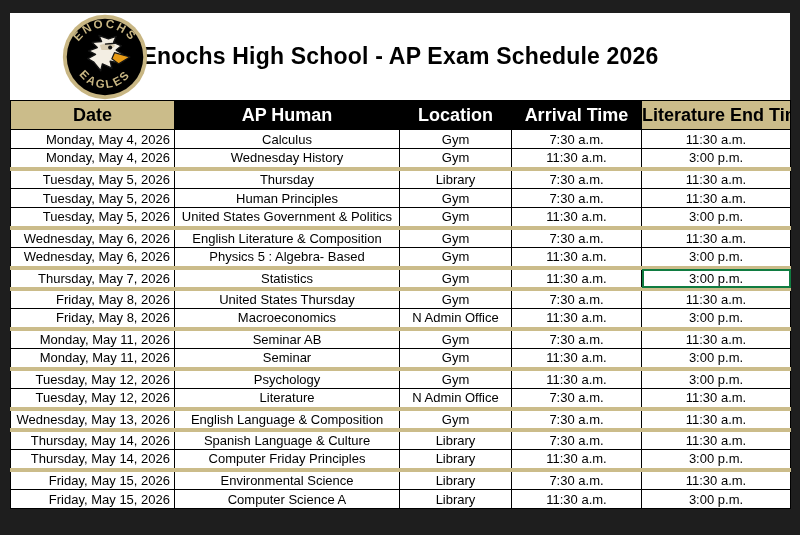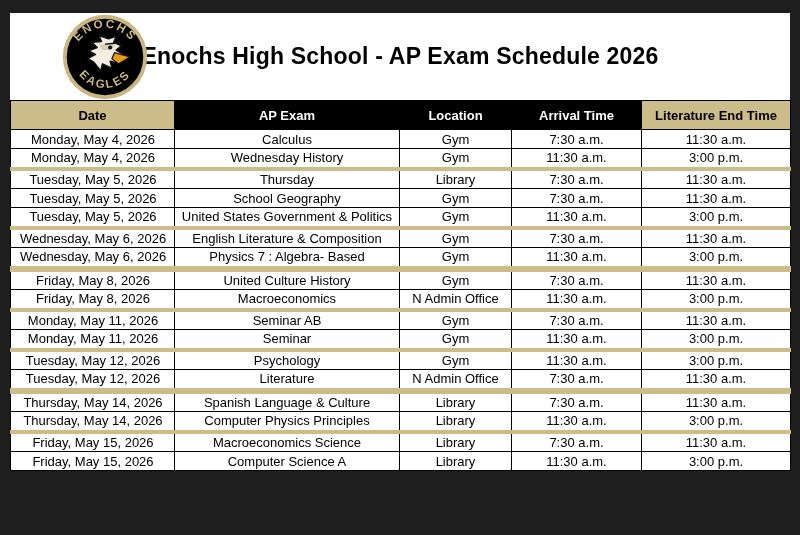--- a/index.html
+++ b/index.html
@@ -50,36 +50,36 @@
   th,td{
     border:1px solid var(--ink);
     font-size:13px;
     color:var(--ink);
     text-align:center;
     white-space:nowrap;
     overflow:hidden;
   }
   thead th{
     height:29px;
-    font-size:13px;
+    font-size:18px;
     font-weight:bold;
     background:var(--ink);
     color:var(--paper);
     margin-top:8px;
   }
   thead th.tan{
     background:var(--tan);
     color:var(--ink);
   }
   tbody td{
     height:19px;
     padding:0 4px;
     background:var(--paper);
   }
-  tbody td.left{text-align:center;padding-left:5px;}
+  tbody td.left{text-align:right;padding-left:5px;}
   tr.sep td{
     height:1px;
     padding:0;
     border-top:2px solid var(--tan);
     border-bottom:2px solid var(--tan);
     border-left:1px solid var(--ink);
     border-right:1px solid var(--ink);
     background:var(--paper);
   }
   td.selected{
@@ -124,21 +124,21 @@
       <colgroup>
         <col style="width:164px">
         <col style="width:225px">
         <col style="width:112px">
         <col style="width:130px">
         <col style="width:149px">
       </colgroup>
       <thead>
         <tr>
           <th class="tan">Date</th>
-          <th>AP Exam</th>
+          <th>AP Human</th>
           <th>Location</th>
           <th>Arrival Time</th>
           <th class="tan">Literature End Time</th>
         </tr>
       </thead>
       <tbody>
           <tr>
             <td class="left">Monday, May 4, 2026</td>
             <td>Calculus</td>
             <td>Gym</td>
@@ -161,21 +161,21 @@
           </tr>
           <tr>
             <td class="left">Tuesday, May 5, 2026</td>
             <td>Thursday</td>
             <td>Library</td>
             <td>7:30 a.m.</td>
             <td>11:30 a.m.</td>
           </tr>
           <tr>
             <td class="left">Tuesday, May 5, 2026</td>
-            <td>School Geography</td>
+            <td>Human Principles</td>
             <td>Gym</td>
             <td>7:30 a.m.</td>
             <td>11:30 a.m.</td>
           </tr>
           <tr>
             <td class="left">Tuesday, May 5, 2026</td>
             <td>United States Government &amp; Politics</td>
             <td>Gym</td>
             <td>11:30 a.m.</td>
             <td>3:00 p.m.</td>
@@ -189,42 +189,49 @@
           </tr>
           <tr>
             <td class="left">Wednesday, May 6, 2026</td>
             <td>English Literature &amp; Composition</td>
             <td>Gym</td>
             <td>7:30 a.m.</td>
             <td>11:30 a.m.</td>
           </tr>
           <tr>
             <td class="left">Wednesday, May 6, 2026</td>
-            <td>Physics 7 : Algebra- Based</td>
-            <td>Gym</td>
-            <td>11:30 a.m.</td>
-            <td>3:00 p.m.</td>
-          </tr>
-          <tr class="sep">
-            <td></td>
-            <td></td>
-            <td></td>
-            <td></td>
-            <td></td>
+            <td>Physics 5 : Algebra- Based</td>
+            <td>Gym</td>
+            <td>11:30 a.m.</td>
+            <td>3:00 p.m.</td>
+          </tr>
+          <tr class="sep">
+            <td></td>
+            <td></td>
+            <td></td>
+            <td></td>
+            <td></td>
+          </tr>
+          <tr>
+            <td class="left">Thursday, May 7, 2026</td>
+            <td>Statistics</td>
+            <td>Gym</td>
+            <td>11:30 a.m.</td>
+            <td class="selected">3:00 p.m.</td>
           </tr>
           <tr class="sep">
             <td></td>
             <td></td>
             <td></td>
             <td></td>
             <td></td>
           </tr>
           <tr>
             <td class="left">Friday, May 8, 2026</td>
-            <td>United Culture History</td>
+            <td>United States Thursday</td>
             <td>Gym</td>
             <td>7:30 a.m.</td>
             <td>11:30 a.m.</td>
           </tr>
           <tr>
             <td class="left">Friday, May 8, 2026</td>
             <td>Macroeconomics</td>
             <td>N Admin Office</td>
             <td>11:30 a.m.</td>
             <td>3:00 p.m.</td>
@@ -271,51 +278,58 @@
             <td>7:30 a.m.</td>
             <td>11:30 a.m.</td>
           </tr>
           <tr class="sep">
             <td></td>
             <td></td>
             <td></td>
             <td></td>
             <td></td>
           </tr>
+          <tr>
+            <td class="left">Wednesday, May 13, 2026</td>
+            <td>English Language &amp; Composition</td>
+            <td>Gym</td>
+            <td>7:30 a.m.</td>
+            <td>11:30 a.m.</td>
+          </tr>
           <tr class="sep">
             <td></td>
             <td></td>
             <td></td>
             <td></td>
             <td></td>
           </tr>
           <tr>
             <td class="left">Thursday, May 14, 2026</td>
             <td>Spanish Language &amp; Culture</td>
             <td>Library</td>
             <td>7:30 a.m.</td>
             <td>11:30 a.m.</td>
           </tr>
           <tr>
             <td class="left">Thursday, May 14, 2026</td>
-            <td>Computer Physics Principles</td>
+            <td>Computer Friday Principles</td>
             <td>Library</td>
             <td>11:30 a.m.</td>
             <td>3:00 p.m.</td>
           </tr>
           <tr class="sep">
             <td></td>
             <td></td>
             <td></td>
             <td></td>
             <td></td>
           </tr>
           <tr>
             <td class="left">Friday, May 15, 2026</td>
-            <td>Macroeconomics Science</td>
+            <td>Environmental Science</td>
             <td>Library</td>
             <td>7:30 a.m.</td>
             <td>11:30 a.m.</td>
           </tr>
           <tr>
             <td class="left">Friday, May 15, 2026</td>
             <td>Computer Science A</td>
             <td>Library</td>
             <td>11:30 a.m.</td>
             <td>3:00 p.m.</td>

